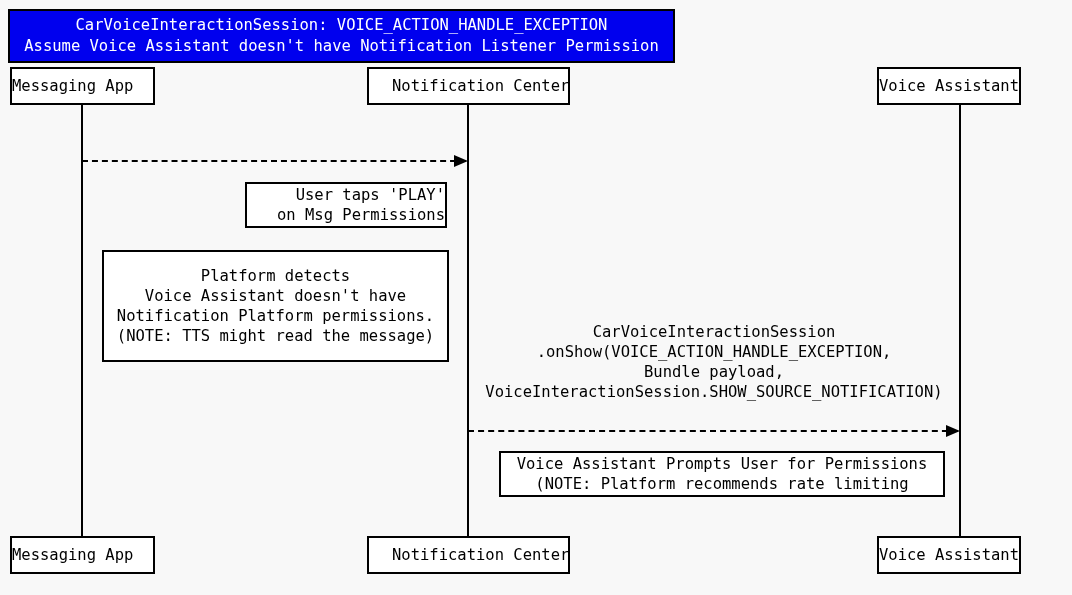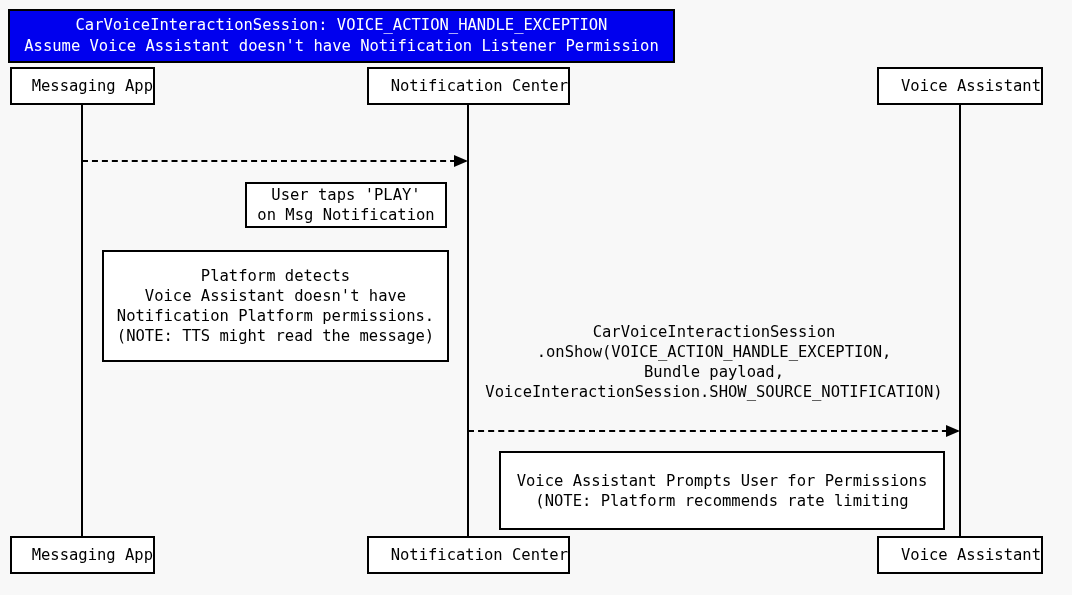--- a/index.html
+++ b/index.html
@@ -35,28 +35,28 @@
     text-align: center;
   }
 
   .pbox {
     position: absolute;
     height: 38px;
     background: var(--box-bg, #fff);
     border: 2px solid var(--line, #000);
     display: flex;
     align-items: center;
-    justify-content: flex-end;
+    justify-content: flex-start;
     white-space: nowrap;
   }
   .pbox.row-top { top: 67px; }
   .pbox.row-bottom { top: 536px; }
   .pbox.p-ma { left: 10px;  width: 145px; }
-  .pbox.p-nc { left: 367px; width: 203px; }
-  .pbox.p-va { left: 877px; width: 166px; }
+  .pbox.p-nc { left: 367px; width: 203px; padding-left: 23px; }
+  .pbox.p-va { left: 877px; width: 144px; }
 
   .lifeline {
     position: absolute;
     top: 105px;
     height: 431px;
     width: 2px;
     background: var(--line, #000);
   }
   .ll-ma { left: 81px; }
   .ll-nc { left: 467px; }
@@ -94,23 +94,23 @@
     background: var(--box-bg, #fff);
     border: 2px solid var(--line, #000);
     display: flex;
     flex-direction: column;
     align-items: center;
     justify-content: center;
     text-align: center;
     line-height: 20px;
     white-space: nowrap;
   }
-  .note1 { left: 245px; top: 182px; width: 202px; height: 46px; }
+  .note1 { left: 245px; top: 182px; width: 202px; height: 46px; align-items: flex-end; }
   .note2 { left: 102px; top: 250px; width: 347px; height: 112px; }
-  .note3 { left: 499px; top: 451px; width: 446px; height: 79px; }
+  .note3 { left: 499px; top: 451px; width: 446px; height: 46px; }
 </style>
 </head>
 <body>
 
 <div class="canvas">
 
   <div class="title-bar">
     <div>CarVoiceInteractionSession: VOICE_ACTION_HANDLE_EXCEPTION</div>
     <div>Assume Voice Assistant doesn't have Notification Listener Permission</div>
   </div>
@@ -127,21 +127,21 @@
   </div>
   <div class="pbox row-top p-va">
     <span>Voice Assistant</span>
   </div>
 
   <div class="msg-line msg1-line"></div>
   <div class="arrow-head msg1-head"></div>
 
   <div class="note note1">
     <div>User taps 'PLAY'</div>
-    <div>on Msg Notification</div>
+    <div>on Msg Permissions</div>
   </div>
 
   <div class="note note2">
     <div>Platform detects</div>
     <div>Voice Assistant doesn't have</div>
     <div>Notification Platform permissions.</div>
     <div>(NOTE: TTS might read the message)</div>
   </div>
 
   <div class="msg-label msg2-label">

